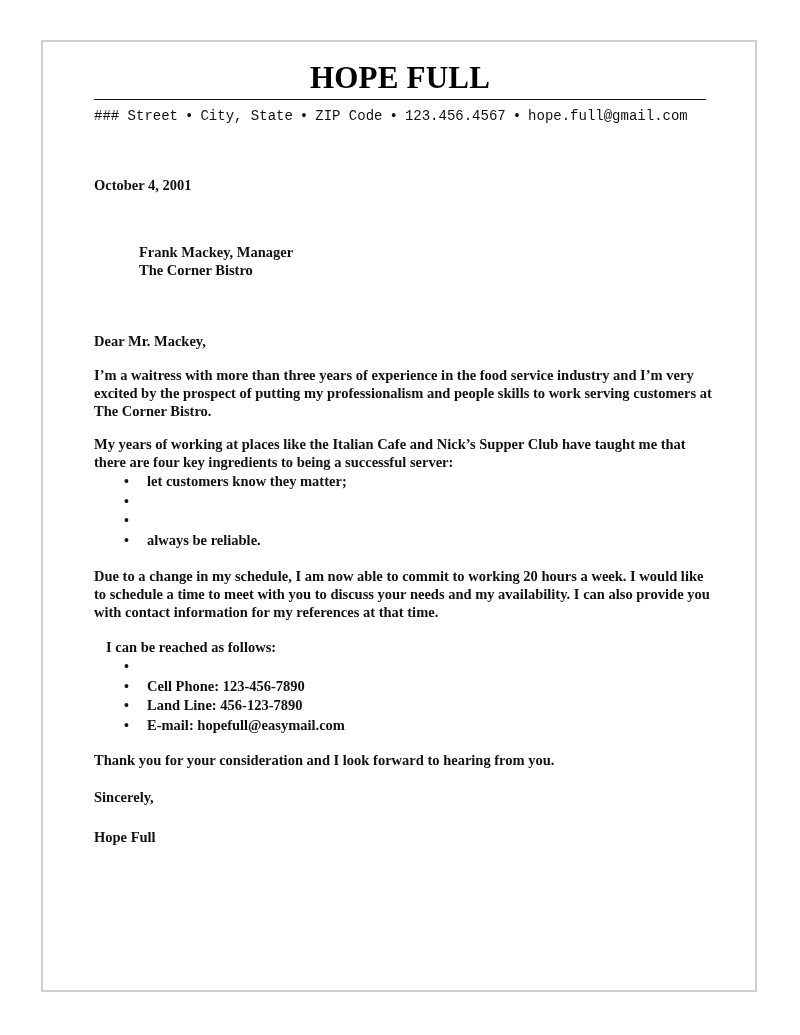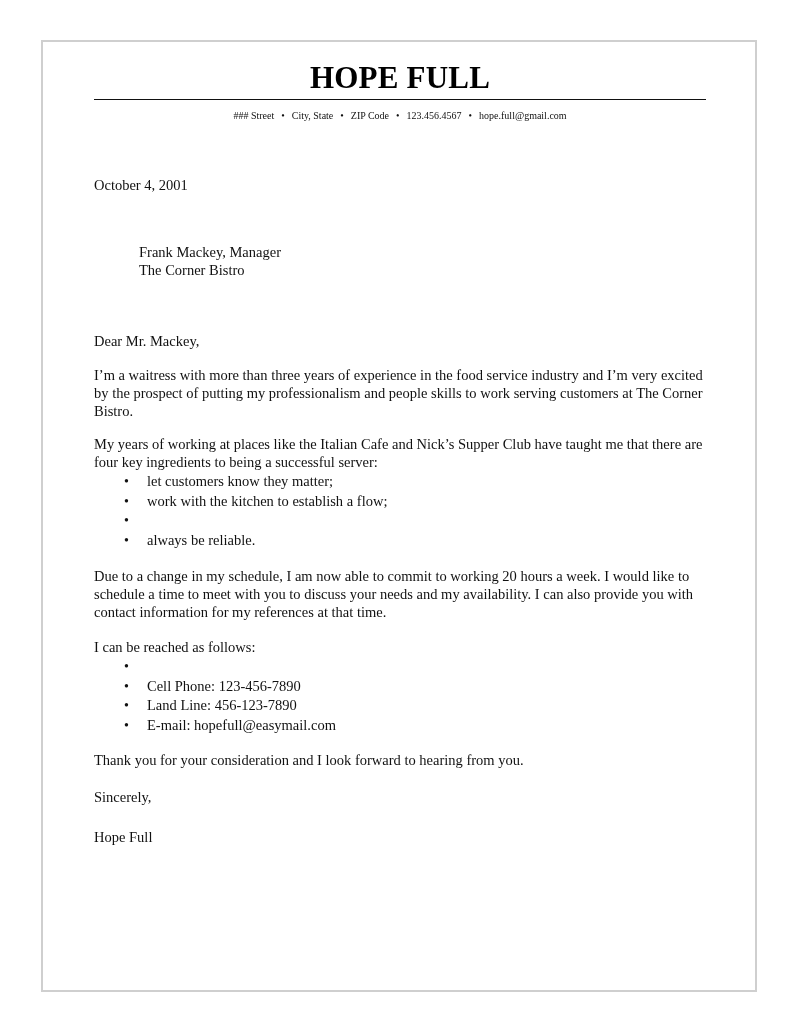--- a/index.html
+++ b/index.html
@@ -43,46 +43,48 @@
       top: 99px;
       width: 612px;
       height: 0;
       border-top: 1.6px solid #111;
     }
     .contact-line {
       position: absolute;
       left: 94px;
       width: 612px;
       top: 106px;
-      text-align: center;
-      font-size: 10px;
+      text-align: left;
+      font-size: 14px;
       line-height: 20px;
       color: #111;
       white-space: nowrap;
+      font-family: Liberation Mono, monospace;
     }
     .contact-line .sep {
       display: inline-block;
       margin: 0 7px;
     }
     .body {
       position: absolute;
       left: 94px;
       width: 620px;
       font-size: 14.5px;
       line-height: 18px;
       color: #111;
+      font-weight: bold;
     }
     .date { top: 176px; }
     .recipient { top: 243px; }
     .salutation { top: 332px; }
     .p1 { top: 366px; }
     .p2 { top: 435px; }
     .list2 { top: 472px; }
     .p3 { top: 567px; }
-    .p4 { top: 638px; }
+    .p4 { top: 638px; margin-left: 12px; }
     .list4 { top: 657px; }
     .p5 { top: 751px; }
     .closing { top: 788px; }
     .signature { top: 828px; }
 
     .body p {
       margin: 0;
     }
     .recipient .line {
       display: block;
@@ -131,21 +133,21 @@
   <p>I’m a waitress with more than three years of experience in the food service industry and I’m very excited by the prospect of putting my professionalism and people skills to work serving customers at The Corner Bistro.</p>
 </div>
 
 <div class="body p2">
   <p>My years of working at places like the Italian Cafe and Nick’s Supper Club have taught me that there are four key ingredients to being a successful server:</p>
 </div>
 
 <div class="body list2">
   <ul class="bullets">
     <li><span class="bullet">•</span><span>let customers know they matter;</span></li>
-    <li><span class="bullet">•</span><span>work with the kitchen to establish a flow;</span></li>
+    <li><span class="bullet">•</span></li>
     <li><span class="bullet">•</span></li>
     <li><span class="bullet">•</span><span>always be reliable.</span></li>
   </ul>
 </div>
 
 <div class="body p3">
   <p>Due to a change in my schedule, I am now able to commit to working 20 hours a week. I would like to schedule a time to meet with you to discuss your needs and my availability. I can also provide you with contact information for my references at that time.</p>
 </div>
 
 <div class="body p4">

